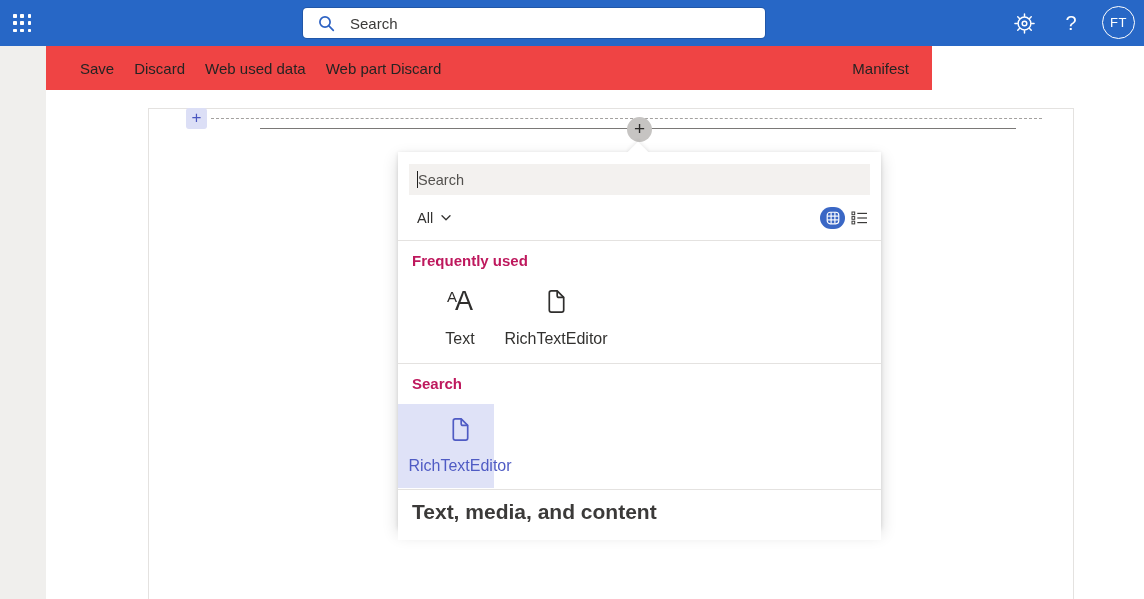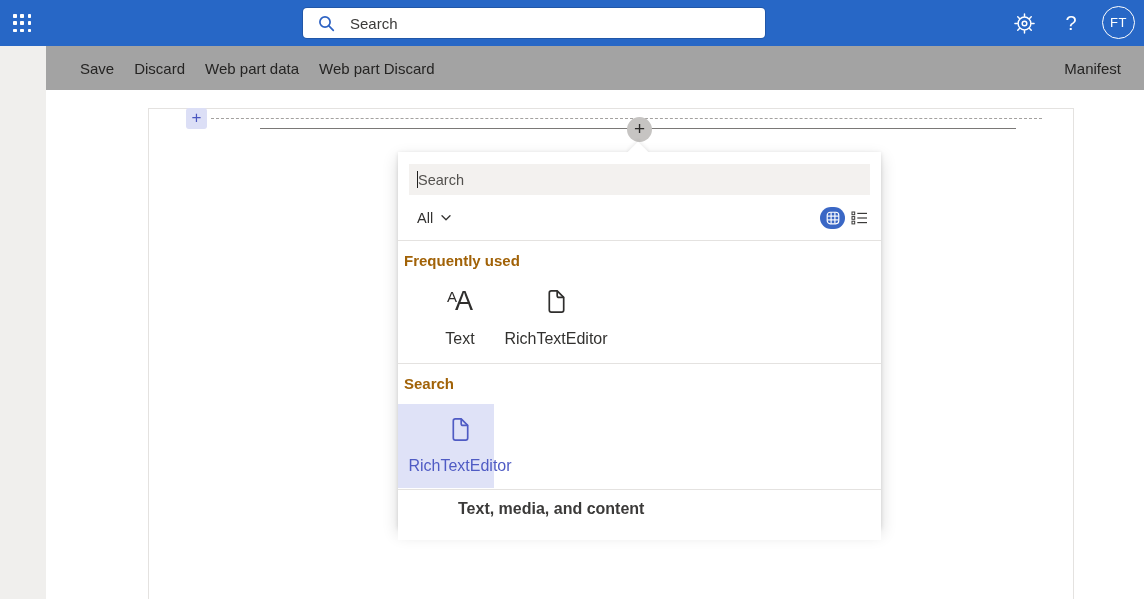--- a/index.html
+++ b/index.html
@@ -20,21 +20,21 @@
   .sb-search input{border:none;outline:none;background:transparent;margin-left:13px;
     font-size:15px;color:#3b3a39;font-family:inherit;width:380px;}
   .sb-search input::placeholder{color:#3b3a39;opacity:1;}
   .sb-icon{position:absolute;top:0;height:46px;display:flex;align-items:center;justify-content:center;cursor:pointer;}
   .gear{left:1008px;width:32px;}
   .help{left:1057px;width:28px;font-size:20px;color:#fff;font-weight:400;}
   .avatar{position:absolute;left:1102px;top:6px;width:33px;height:33px;border:1.6px solid #fff;
     border-radius:50%;box-sizing:border-box;display:flex;align-items:center;justify-content:center;
     color:#fff;font-size:13px;letter-spacing:.5px;cursor:pointer;}
   
-  .toolbar{position:absolute;left:0;top:46px;width:1144px;height:44px;background:#a3a3a3;
+  .toolbar{position:absolute;left:0;top:46px;width:932px;height:44px;background:#ef4444;
     display:flex;align-items:center;}
   .tb-left{display:flex;gap:20px;margin-left:80px;}
   .tb-btn{font-size:15px;color:#252423;cursor:pointer;white-space:nowrap;}
   .tb-preview{margin-left:auto;margin-right:23px;}
   
   .left-rail{position:absolute;left:0;top:46px;width:46px;height:553px;background:#f0efed;}
   
   .canvas-card{position:absolute;left:148px;top:108px;width:926px;height:500px;background:#fff;
     border:1px solid #e4e2e0;border-bottom:none;box-sizing:border-box;}
   .add-section-btn{position:absolute;left:37px;top:-1px;width:21px;height:21px;background:#dcdff6;
@@ -55,34 +55,34 @@
   .pk-placeholder{font-size:14.5px;color:#53514e;}
   .pk-filter{height:45px;display:flex;align-items:center;padding:0 12px 0 19px;}
   .pk-all{font-size:14.5px;color:#323130;display:flex;align-items:center;gap:8px;cursor:pointer;}
   .pk-views{margin-left:auto;display:flex;align-items:center;gap:4px;}
   .pill{width:25px;height:22px;border-radius:11px;background:#3a67c5;display:flex;
     align-items:center;justify-content:center;cursor:pointer;}
   .listbtn{width:20px;height:20px;display:flex;align-items:center;justify-content:center;cursor:pointer;}
   .divider{height:1px;background:#e4e2e0;}
   .pk-sec1{padding:11px 0 15px 0;}
   .pk-sec2{padding:11px 0 1px 0;}
-  .sec-title{font-size:15px;font-weight:bold;color:#a16207;padding-left:6px;}
+  .sec-title{font-size:15px;font-weight:bold;color:#be185d;padding-left:14px;}
   .tiles{display:flex;margin-top:11px;}
   .tile{width:96px;display:flex;flex-direction:column;align-items:center;cursor:pointer;box-sizing:border-box;padding-left:28px;}
   .tile .iconbox{height:42px;display:flex;align-items:center;justify-content:center;color:#2f2e2d;}
   .tile .lbl{font-size:16px;color:#32312f;margin-top:8px;white-space:nowrap;}
   .tile.selected{background:#dfe2f7;height:84px;padding-top:4px;margin-top:12px;}
   .pk-sec2 .tiles{margin-top:0;}
   .tile.selected .iconbox{color:#4f5bc4;}
   .tile.selected .lbl{color:#4f5bc4;margin-top:7px;}
   .font-icon{line-height:1;}
   .a-small{font-size:15px;position:relative;top:-8px;margin-right:-2px;}
   .a-big{font-size:27px;}
   .pk-footer{padding:10px 14px 0;}
-  .footer-title{font-size:16px;font-weight:bold;color:#3b3a39;margin-left:46px;}
+  .footer-title{font-size:21px;font-weight:bold;color:#3b3a39;}
 </style>
 </head>
 <body>
 
 <div class="suitebar">
   <div class="waffle">
     <span></span>
       <span></span>
       <span></span>
       <span></span>
@@ -114,21 +114,21 @@
     </svg>
   </div>
   <div class="sb-icon help">?</div>
   <div class="avatar">FT</div>
 </div>
 
 <div class="toolbar">
   <div class="tb-left">
     <span class="tb-btn">Save</span>
     <span class="tb-btn">Discard</span>
-    <span class="tb-btn">Web part data</span>
+    <span class="tb-btn">Web used data</span>
     <span class="tb-btn">Web part Discard</span>
   </div>
   <span class="tb-btn tb-preview">Manifest</span>
 </div>
 
 <div class="left-rail"></div>
 
 <div class="canvas-card">
   <div class="add-section-btn">+</div>
   <div class="dashed-line"></div>

